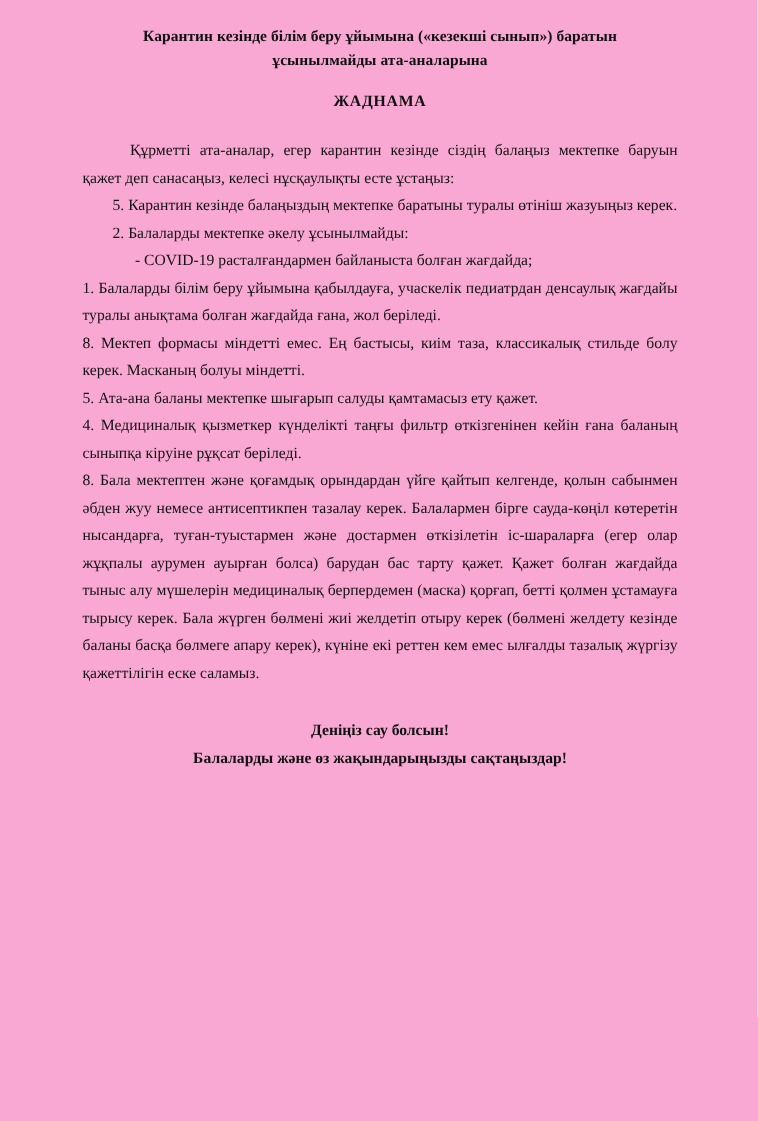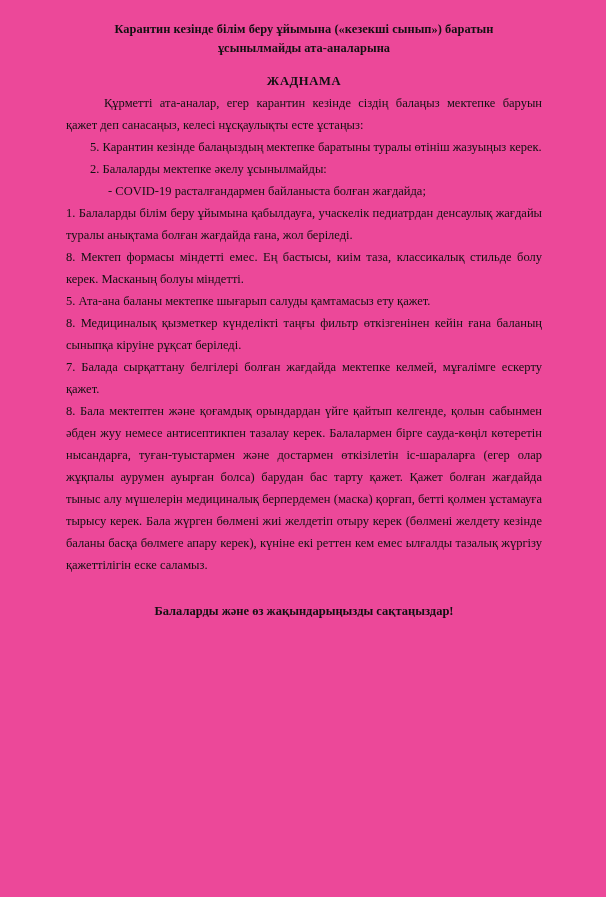--- a/index.html
+++ b/index.html
@@ -13,21 +13,21 @@
     height: 897px;
     font-family: "Liberation Serif", "DejaVu Serif", serif;
     color: #111111;
     overflow: hidden;
   }
 
   .page {
     position: relative;
     width: 606px;
     height: 897px;
-    background: #ec4899;
+    background: #f9a8d4;
     box-sizing: border-box;
   }
 
   .content {
     position: absolute;
     left: 66px;
     top: 0;
     width: 476px;
   }
 
@@ -46,20 +46,21 @@
   .doc-title {
     display: block;
     margin-top: 14px;
     font-weight: bold;
     font-size: 12.6px;
     letter-spacing: 0.6px;
   }
 
   
   .body-block {
+    margin-top: 17px;
   }
   p.para {
     margin: 0;
     padding: 0;
     font-size: 12.5px;
     line-height: 1.76;
     text-align: justify;
     text-justify: inter-word;
     -webkit-hyphens: none;
     hyphens: none;
@@ -102,23 +103,23 @@
     </div>
 
     <div class="body-block">
       <p class="para indent-first">Құрметті ата-аналар, егер карантин кезінде сіздің балаңыз мектепке баруын қажет деп санасаңыз, келесі нұсқаулықты есте ұстаңыз:</p>
       <p class="para indent-num">5. Карантин кезінде балаңыздың мектепке баратыны туралы өтініш жазуыңыз керек.</p>
       <p class="para indent-num">2. Балаларды мектепке әкелу ұсынылмайды:</p>
       <p class="para indent-dash">- COVID-19 расталғандармен байланыста болған жағдайда;</p>
       <p class="para flush">1. Балаларды білім беру ұйымына қабылдауға, учаскелік педиатрдан денсаулық жағдайы туралы анықтама болған жағдайда ғана, жол беріледі.</p>
       <p class="para flush">8. Мектеп формасы міндетті емес. Ең бастысы, киім таза, классикалық стильде болу керек. Масканың болуы міндетті.</p>
       <p class="para flush">5. Ата-ана баланы мектепке шығарып салуды қамтамасыз ету қажет.</p>
-      <p class="para flush">8. Медициналық қызметкер күнделікті таңғы фильтр өткізгенінен кейін ғана баланың сыныпқа кіруіне рұқсат беріледі.</p>
-      <p class="para flush">7. Балада сырқаттану белгілері болған жағдайда мектепке келмей, мұғалімге ескерту қажет.</p>
+      <p class="para flush">4. Медициналық қызметкер күнделікті таңғы фильтр өткізгенінен кейін ғана баланың сыныпқа кіруіне рұқсат беріледі.</p>
       <p class="para flush">8. Бала мектептен және қоғамдық орындардан үйге қайтып келгенде, қолын сабынмен әбден жуу немесе антисептикпен тазалау керек. Балалармен бірге сауда-көңіл көтеретін нысандарға, туған-туыстармен және достармен өткізілетін іс-шараларға (егер олар жұқпалы аурумен ауырған болса) барудан бас тарту қажет. Қажет болған жағдайда тыныс алу мүшелерін медициналық берпердемен (маска) қорғап, бетті қолмен ұстамауға тырысу керек. Бала жүрген бөлмені жиі желдетіп отыру керек (бөлмені желдету кезінде баланы басқа бөлмеге апару керек), күніне екі реттен кем емес ылғалды тазалық жүргізу қажеттілігін еске саламыз.</p>
     </div>
 
     <div class="closing">
+      <span class="close-line">Деніңіз сау болсын!</span>
       <span class="close-line">Балаларды және өз жақындарыңызды сақтаңыздар!</span>
     </div>
 
   </div>
 </div>
 
 </body></html>

